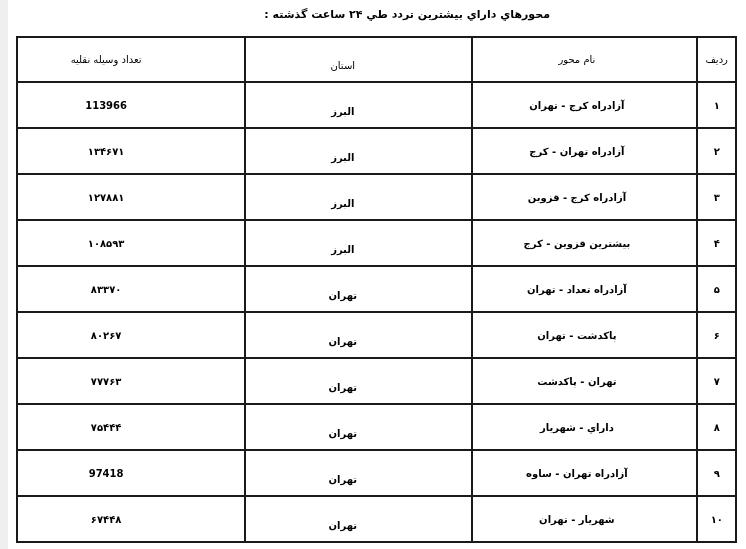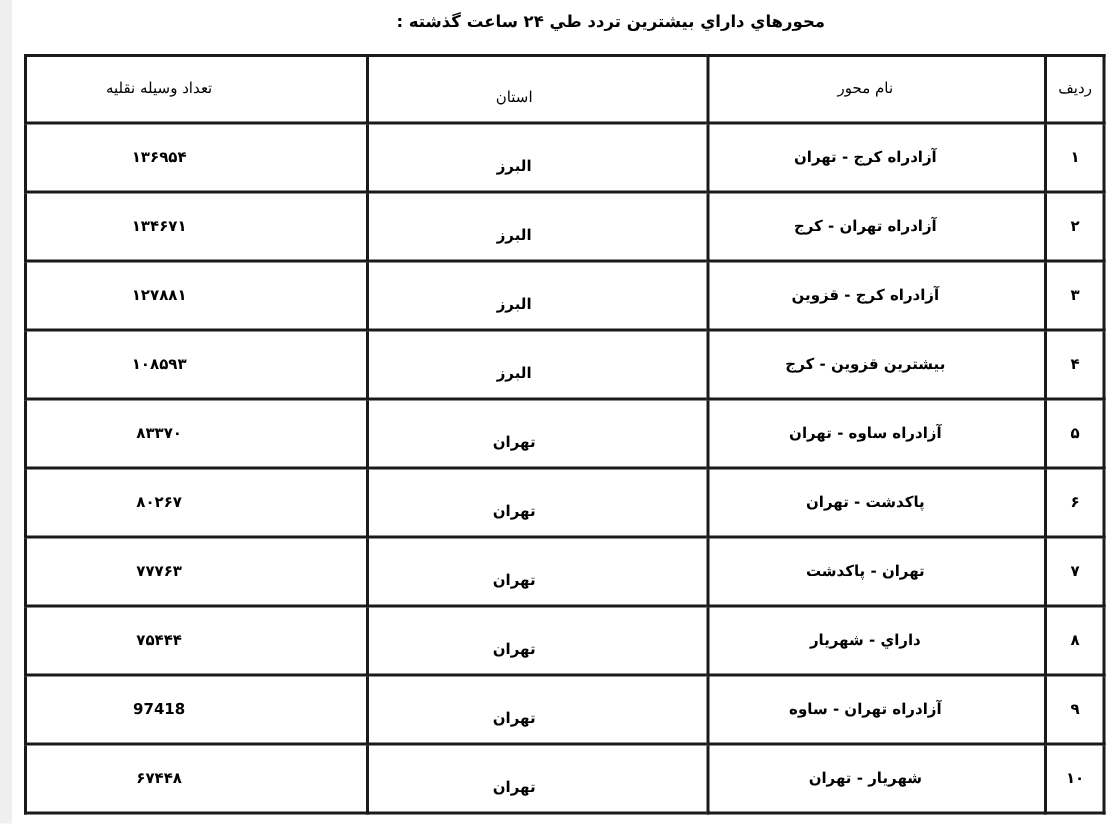--- a/index.html
+++ b/index.html
@@ -69,21 +69,21 @@
       <th class="road"><span class="cell-text">نام محور</span></th>
       <th class="prov"><span class="cell-text">استان</span></th>
       <th class="count"><span class="cell-text">تعداد وسيله نقليه</span></th>
     </tr>
   </thead>
   <tbody>
     <tr>
       <td class="idx">۱</td>
       <td class="road"><span class="cell-text">آزادراه كرج - تهران</span></td>
       <td class="prov"><span class="cell-text">البرز</span></td>
-      <td class="count"><span class="cell-text">۱۳۶۹۵۴</span></td>
+      <td class="count"><span class="cell-text">113966</span></td>
     </tr>
     <tr>
       <td class="idx">۲</td>
       <td class="road"><span class="cell-text">آزادراه تهران - كرج</span></td>
       <td class="prov"><span class="cell-text">البرز</span></td>
       <td class="count"><span class="cell-text">۱۳۴۶۷۱</span></td>
     </tr>
     <tr>
       <td class="idx">۳</td>
       <td class="road"><span class="cell-text">آزادراه كرج - قزوين</span></td>
@@ -91,21 +91,21 @@
       <td class="count"><span class="cell-text">۱۲۷۸۸۱</span></td>
     </tr>
     <tr>
       <td class="idx">۴</td>
       <td class="road"><span class="cell-text">بيشترين قزوين - كرج</span></td>
       <td class="prov"><span class="cell-text">البرز</span></td>
       <td class="count"><span class="cell-text">۱۰۸۵۹۳</span></td>
     </tr>
     <tr>
       <td class="idx">۵</td>
-      <td class="road"><span class="cell-text">آزادراه ساوه - تهران</span></td>
+      <td class="road"><span class="cell-text">آزادراه تعداد - تهران</span></td>
       <td class="prov"><span class="cell-text">تهران</span></td>
       <td class="count"><span class="cell-text">۸۳۳۷۰</span></td>
     </tr>
     <tr>
       <td class="idx">۶</td>
       <td class="road"><span class="cell-text">پاكدشت - تهران</span></td>
       <td class="prov"><span class="cell-text">تهران</span></td>
       <td class="count"><span class="cell-text">۸۰۲۶۷</span></td>
     </tr>
     <tr>

